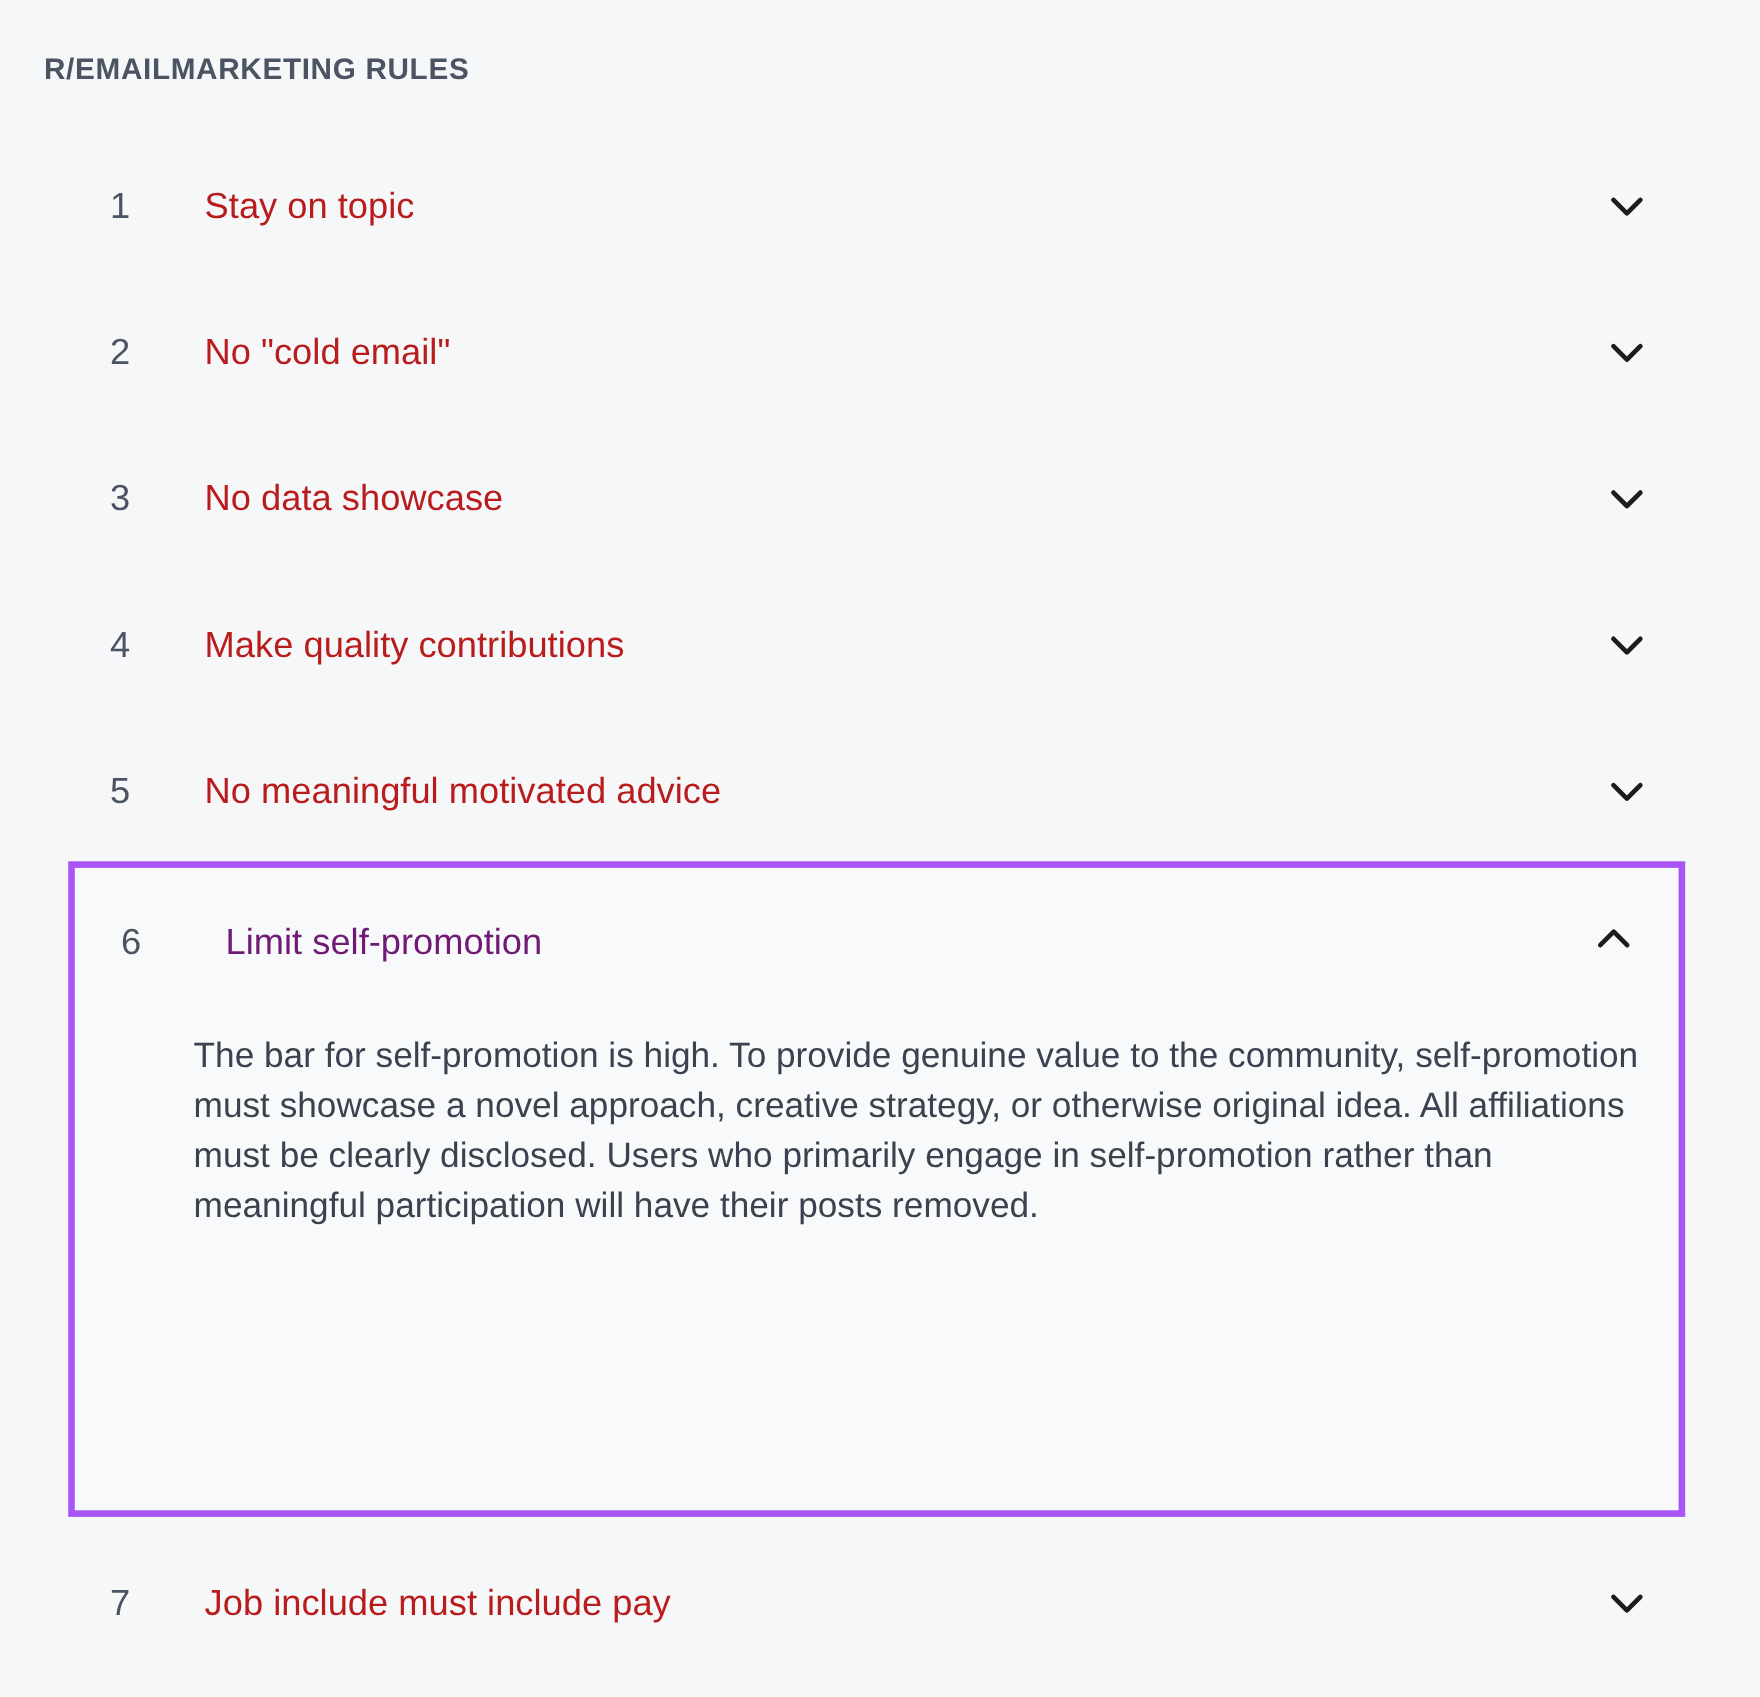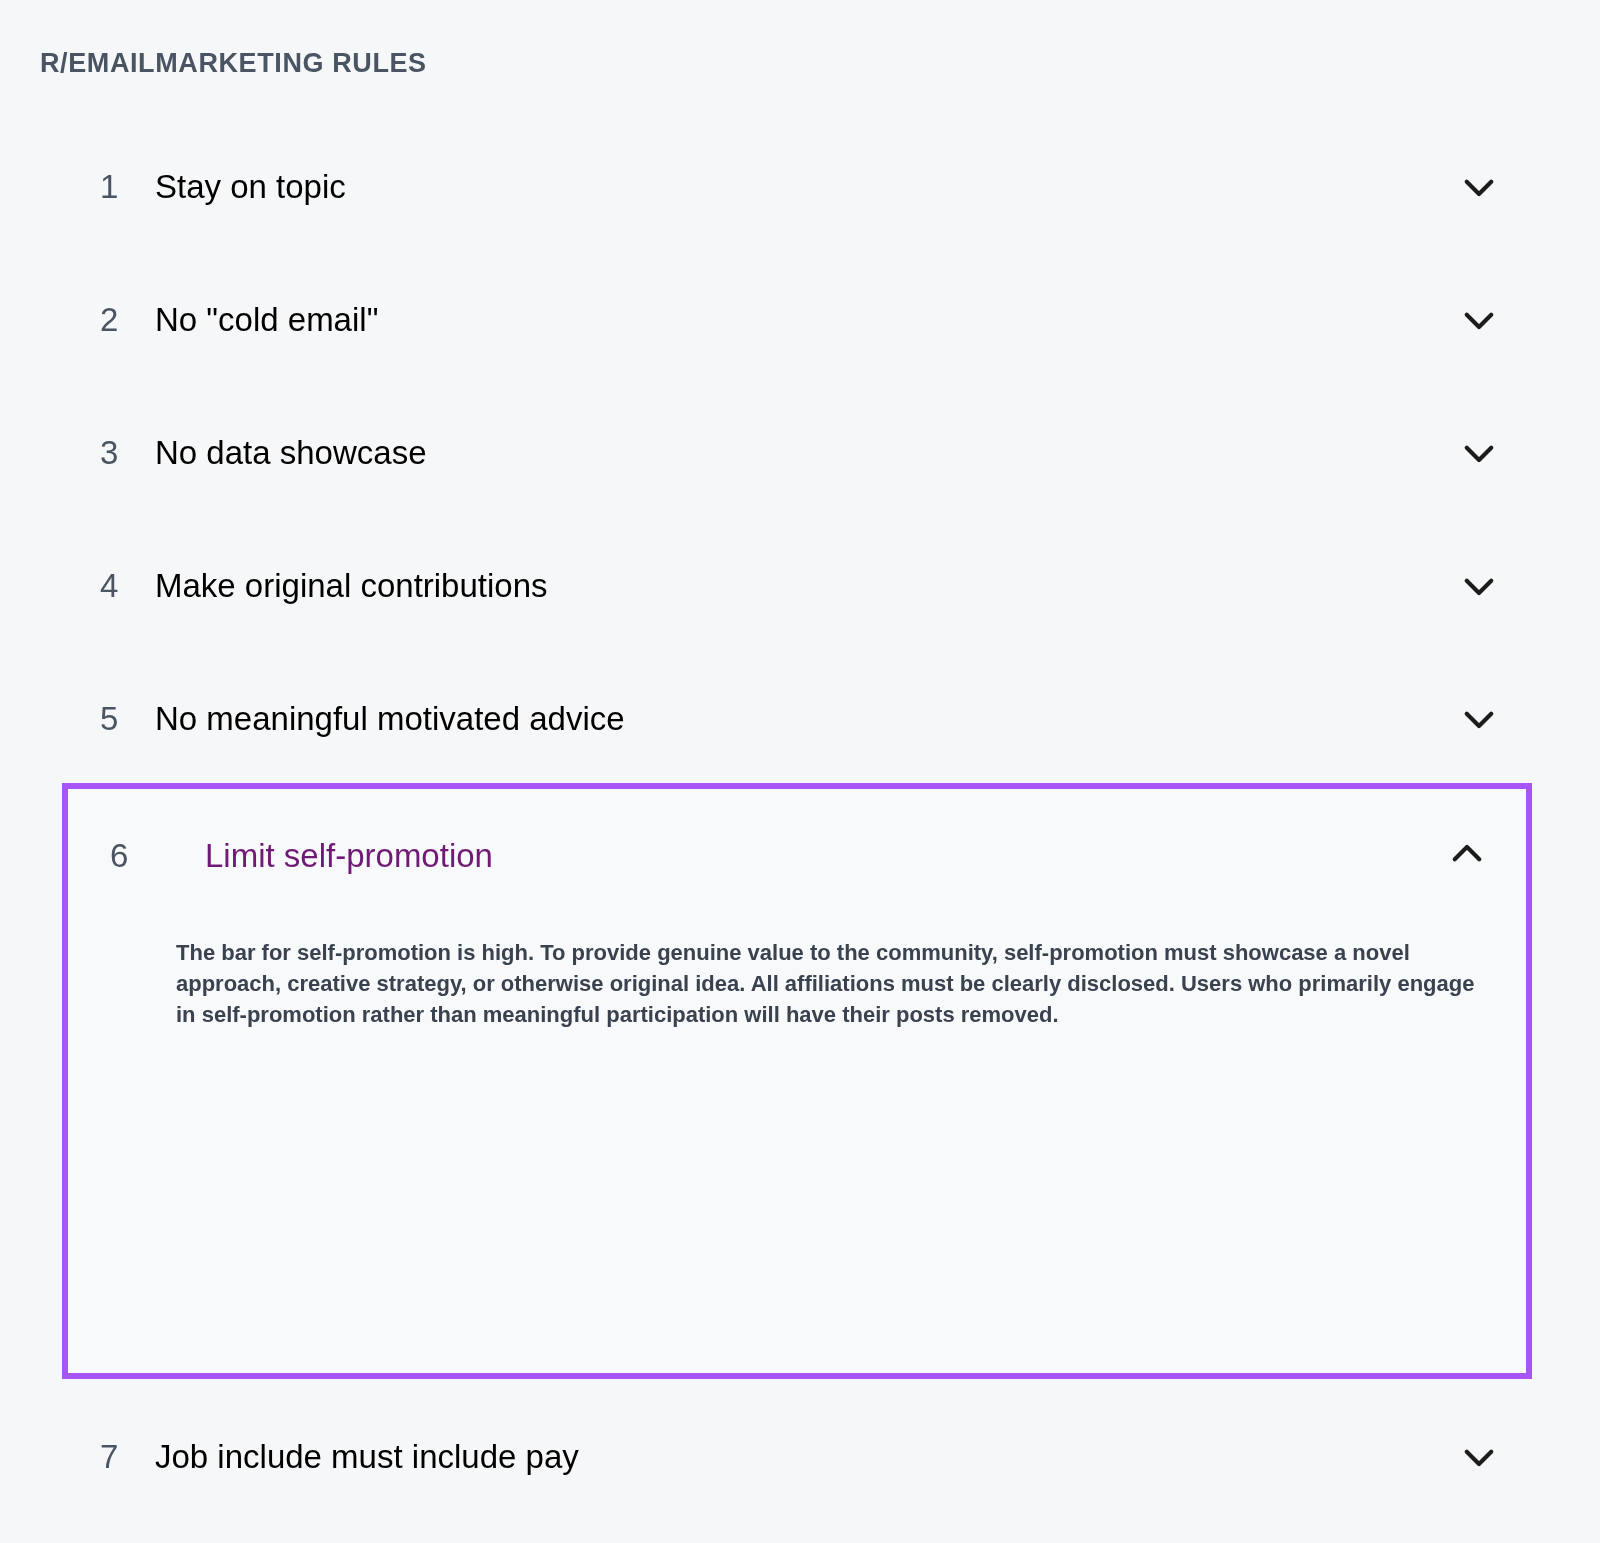--- a/index.html
+++ b/index.html
@@ -56,24 +56,24 @@
   .rule-num {
     position: absolute;
     left: 100px;
     font-size: 33px;
     font-weight: 400;
     color: #4a5462;
     line-height: 133px;
   }
 
   .rule-label {
-    margin-left: 55px;
+    margin-left: 86px;
     font-size: 33px;
     font-weight: 400;
-    color: #000000;
+    color: #b91c1c;
     line-height: 133px;
     white-space: nowrap;
   }
 
   .chevron {
     position: absolute;
     right: 100px;
     top: 50%;
     transform: translateY(-50%);
     width: 42px;
@@ -124,24 +124,24 @@
     height: 42px;
     display: flex;
     align-items: center;
     justify-content: center;
   }
   .rule-body {
     position: absolute;
     left: 108px;
     top: 148px;
     width: 1320px;
-    font-size: 22px;
+    font-size: 32px;
     line-height: 1.42;
     color: #39424e;
-    font-weight: 700;
+    font-weight: 400;
   }
 
   .rule-row-last {
     position: absolute;
     left: 0;
     top: 1390px;
     width: 1600px;
     height: 133px;
   }
 </style>
@@ -179,21 +179,21 @@
       <div class="rule-label">No data showcase</div>
       <div class="chevron">
         <svg width="42" height="42" viewBox="0 0 24 24" fill="none" stroke="#1c1c1c" stroke-width="2.4" stroke-linecap="round" stroke-linejoin="round">
             <polyline points="5 9 12 16 19 9"></polyline>
           </svg>
       </div>
     </div>
 
     <div class="rule-row">
       <div class="rule-num">4</div>
-      <div class="rule-label">Make original contributions</div>
+      <div class="rule-label">Make quality contributions</div>
       <div class="chevron">
         <svg width="42" height="42" viewBox="0 0 24 24" fill="none" stroke="#1c1c1c" stroke-width="2.4" stroke-linecap="round" stroke-linejoin="round">
             <polyline points="5 9 12 16 19 9"></polyline>
           </svg>
       </div>
     </div>
 
     <div class="rule-row">
       <div class="rule-num">5</div>
       <div class="rule-label">No meaningful motivated advice</div>

